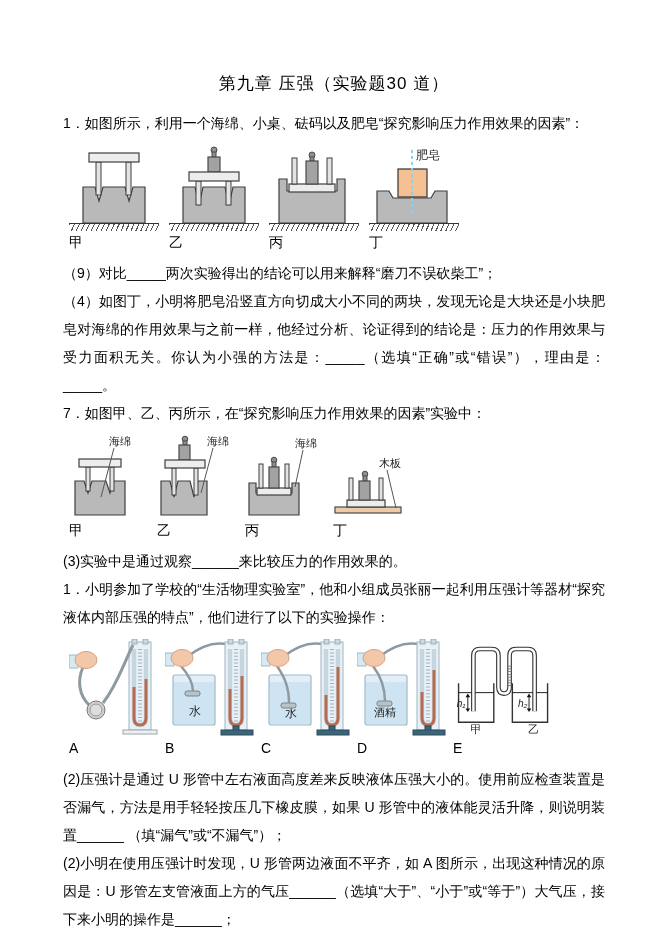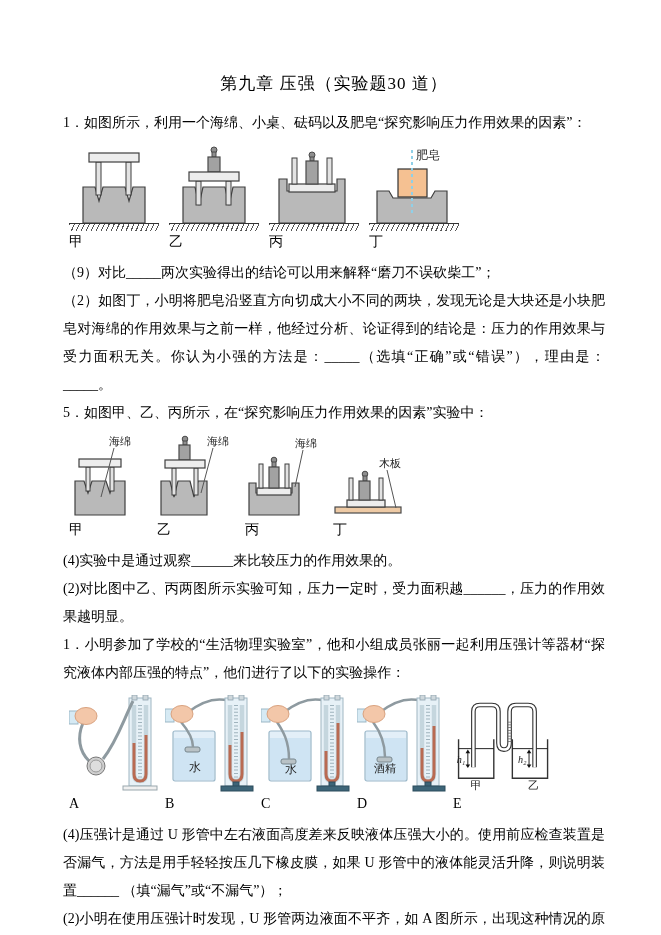--- a/index.html
+++ b/index.html
@@ -1,17 +1,17 @@
 <!DOCTYPE html>
 <html><head>
 <meta charset="utf-8">
 <style>
   html,body{margin:0;padding:0;background:#fff;}
   .page{position:relative;width:661px;height:935px;background:#fff;overflow:hidden;
-        font-family:Liberation Serif, serif;color:#000;}
+        font-family:Liberation Sans, sans-serif;color:#000;}
   .content{padding:72px 56px 0 63px;}
   .title{text-align:center;font-size:17px;letter-spacing:1px;margin-bottom:14px;}
   p.line{font-size:14px;line-height:28px;margin:0;text-align:justify;}
   .fig{display:flex;align-items:flex-end;margin:8px 0 8px 6px;}
   .fig .panel{text-align:left;}
   .fig1 .panel{width:90px;margin-right:10px;}
   .fig2 .panel{width:74px;margin-right:14px;}
   .fig3 .panel{width:92px;margin-right:4px;}
   .fig3 .panel.wide{width:102px;}
   .cap{font-size:14px;margin-top:2px;line-height:18px;}
@@ -102,23 +102,23 @@
         <rect class="soap" x="29" y="24" width="29" height="28"></rect>
         <line class="dash" x1="43" y1="5" x2="43" y2="68"></line>
         <text class="lbl12" x="47" y="14">肥皂</text>
       </svg>
       <div class="ground"></div>
       <div class="cap">丁</div>
     </div>
   </div>
 
   <p class="line">（9）对比_____两次实验得出的结论可以用来解释“磨刀不误砍柴工”；</p>
-  <p class="line">（2）如图丁，小明将肥皂沿竖直方向切成大小不同的两块，发现无论是大块还是小块肥皂对海绵的作用效果与之前一样，他经过分析、论证得到的结论是：压力的作用效果与受力面积无关。你认为小强的方法是：_____（选填“正确”或“错误”），理由是：_____。</p>
-
-  <p class="line">5．如图甲、乙、丙所示，在“探究影响压力作用效果的因素”实验中：</p>
+  <p class="line">（4）如图丁，小明将肥皂沿竖直方向切成大小不同的两块，发现无论是大块还是小块肥皂对海绵的作用效果与之前一样，他经过分析、论证得到的结论是：压力的作用效果与受力面积无关。你认为小强的方法是：_____（选填“正确”或“错误”），理由是：_____。</p>
+
+  <p class="line">7．如图甲、乙、丙所示，在“探究影响压力作用效果的因素”实验中：</p>
 
   <div class="fig fig2">
     <div class="panel">
       <svg width="74" height="84" viewBox="0 0 74 84">
         <path class="sp" d="M6,46 h9 l4,12 l4,-12 h14 l4,12 l4,-12 h11 v34 h-50 z"></path>
         <rect class="lg" x="17" y="32" width="4" height="24"></rect>
         <rect class="lg" x="41" y="32" width="4" height="24"></rect>
         <rect class="tt" x="10" y="24" width="42" height="8"></rect>
         <line class="lead" x1="45" y1="13" x2="32" y2="62"></line>
         <text class="lbl" x="40" y="10">海绵</text>
@@ -162,22 +162,21 @@
         <circle class="wt" cx="32" cy="39" r="2.8"></circle>
         <rect class="wt" x="30" y="41" width="4" height="5"></rect>
         <rect class="wtb" x="26" y="46" width="11" height="19"></rect>
         <line class="lead" x1="54" y1="35" x2="63" y2="73"></line>
         <text class="lbl" x="46" y="32">木板</text>
       </svg>
       <div class="cap">丁</div>
     </div>
   </div>
 
-  <p class="line">(4)实验中是通过观察______来比较压力的作用效果的。</p>
-  <p class="line">(2)对比图中乙、丙两图所示实验可知，压力一定时，受力面积越______，压力的作用效果越明显。</p>
+  <p class="line">(3)实验中是通过观察______来比较压力的作用效果的。</p>
   <p class="line">1．小明参加了学校的“生活物理实验室”，他和小组成员张丽一起利用压强计等器材“探究液体内部压强的特点”，他们进行了以下的实验操作：</p>
 
   <div class="fig fig3">
 
     <div class="panel">
       <svg width="92" height="98" viewBox="0 0 92 98">
         <rect class="mb" x="60" y="3" width="22" height="88"></rect>
         <rect class="nub" x="63" y="0" width="5" height="5"></rect>
         <rect class="nub" x="74" y="0" width="5" height="5"></rect>
         <line class="scale" x1="71" y1="10" x2="71" y2="84"></line>
@@ -279,17 +278,17 @@
         <path d="M82,55 l2.5,4 h-5 z" fill="#111"></path>
         <path d="M82,75 l2.5,-4 h-5 z" fill="#111"></path>
         <text class="lbl" x="70" y="69" font-style="italic">h₂</text>
         <text class="lbl12" x="19" y="97">甲</text>
         <text class="lbl12" x="81" y="97">乙</text>
       </svg>
       <div class="cap">E</div>
     </div>
   </div>
 
-  <p class="line">(4)压强计是通过 U 形管中左右液面高度差来反映液体压强大小的。使用前应检查装置是否漏气，方法是用手轻轻按压几下橡皮膜，如果 U 形管中的液体能灵活升降，则说明装置______ （填“漏气”或“不漏气”）；</p>
+  <p class="line">(2)压强计是通过 U 形管中左右液面高度差来反映液体压强大小的。使用前应检查装置是否漏气，方法是用手轻轻按压几下橡皮膜，如果 U 形管中的液体能灵活升降，则说明装置______ （填“漏气”或“不漏气”）；</p>
   <p class="line">(2)小明在使用压强计时发现，U 形管两边液面不平齐，如 A 图所示，出现这种情况的原因是：U 形管左支管液面上方的气压______（选填“大于”、“小于”或“等于”）大气压，接下来小明的操作是______；</p>
 
 </div>
 </div>
 
 </body></html>

